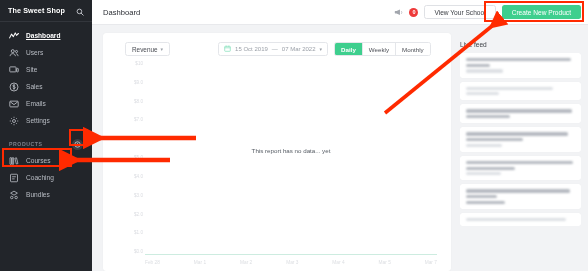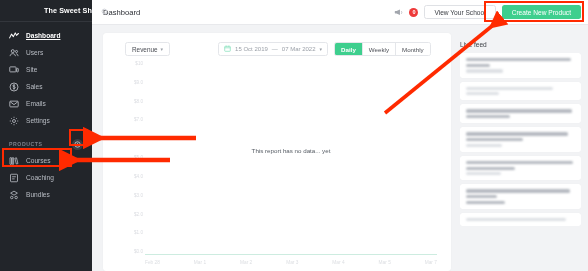--- a/index.html
+++ b/index.html
@@ -24,21 +24,21 @@
     position: relative;
   }
   .brand-row {
     height: 22px;
     display: flex; align-items: center; justify-content: space-between;
     padding: 0 8px 0 8px;
     border-bottom: 1px solid #33363c;
   }
   .brand-name {
     color: #ffffff; font-size: 7.2px; font-weight: bold;
-    letter-spacing: .1px; white-space: nowrap; margin-left: 36px;
+    letter-spacing: .1px; white-space: nowrap;
   }
   .search-icon { color: #c9ccd2; display: block; }
   .nav-list { padding-top: 5px; }
   .nav-item {
     display: flex; align-items: center;
     height: 17px; padding-left: 9px; gap: 7px;
     cursor: pointer;
   }
   .nav-item .ic { width: 10px; height: 10px; display: flex; align-items: center; justify-content: center; color: #b9bdc4; flex: 0 0 10px;}
   .nav-label {

